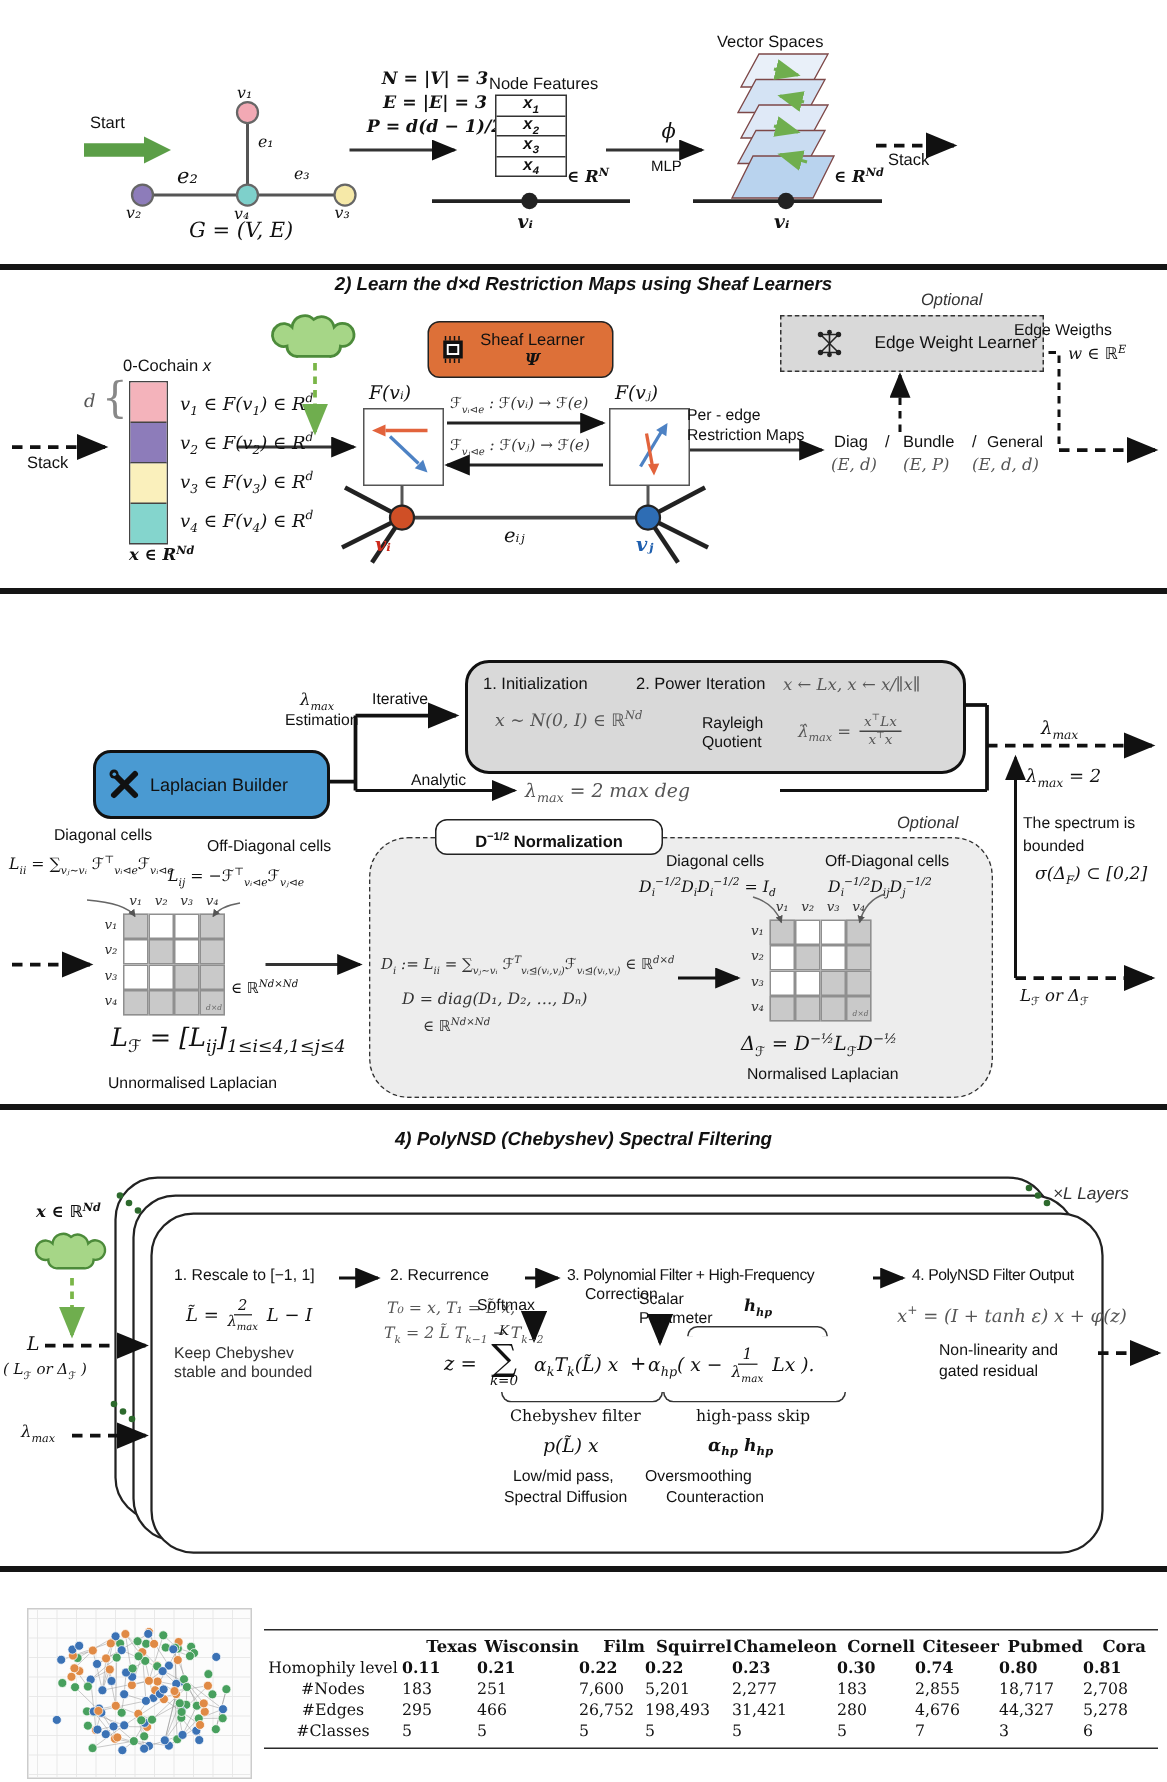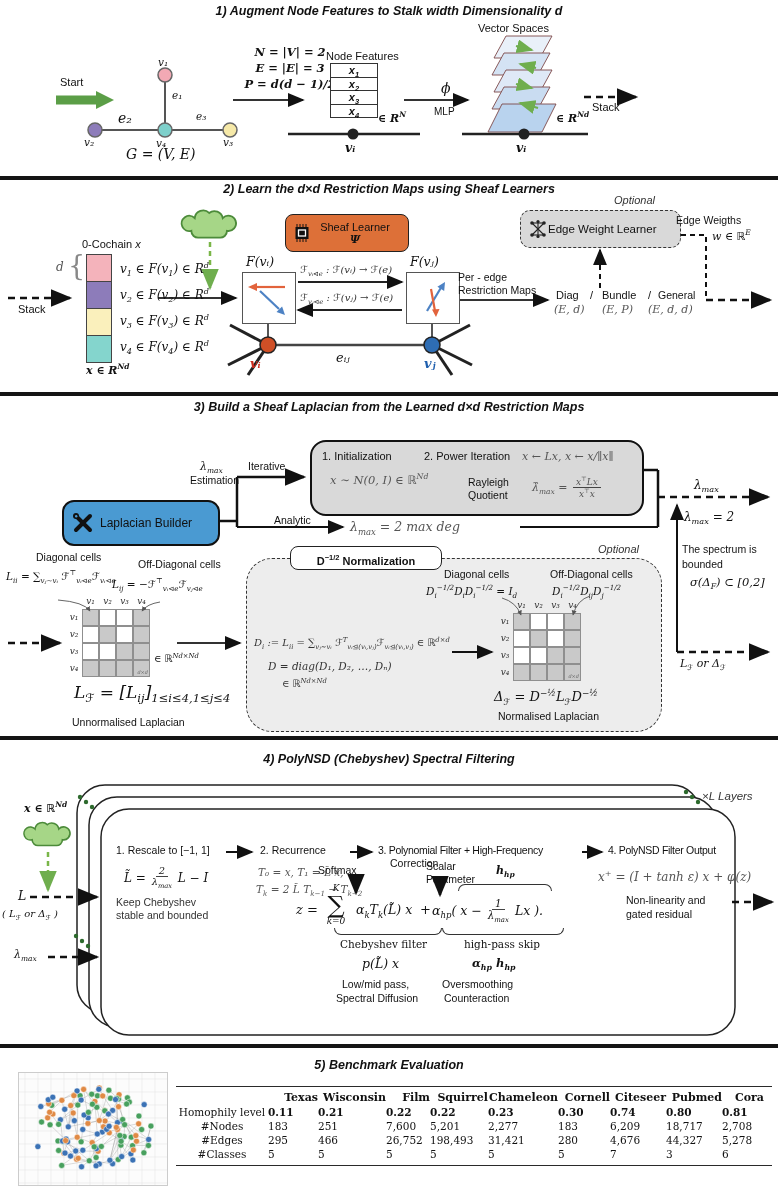--- a/index.html
+++ b/index.html
@@ -13,34 +13,34 @@
   .it{font-style:italic;color:#333}
   .m{font-family:"DejaVu Serif","DejaVu Sans",serif;font-style:italic;font-size:12px}
   .mb{font-family:"DejaVu Serif","DejaVu Sans",serif;font-style:italic;font-weight:bold}
   .mu{font-family:"DejaVu Serif","DejaVu Sans",serif;font-style:normal}
   .g{color:#555}
   sub,sup{font-size:68%}
   .rule{position:absolute;left:0;width:778px;height:3.5px;background:#151515}
   .frac{display:inline-flex;flex-direction:column;align-items:center;vertical-align:middle;font-size:82%;line-height:1.05;margin:0 2px}
   .frac>span:first-child{border-bottom:1px solid #444;padding:0 3px}
   .ftable{width:46px;border:1.3px solid #333;background:#fff}
-  .frow{height:12.5px;line-height:12.5px;text-align:center;font-family:Liberation Sans, sans-serif;
+  .frow{height:12.5px;line-height:12.5px;text-align:center;font-family:Liberation Mono, monospace;
         font-weight:bold;font-style:italic;font-size:11px;border-bottom:1.3px solid #333}
   .frow:last-child{border-bottom:none}
   .counts{width:108px;text-align:center}
   .counts div{font-family:"DejaVu Serif",serif;font-weight:bold;font-style:italic;font-size:11.5px;line-height:16px}
   .vstack{border:1.5px solid #444;width:24px}
   .vstack div{height:26px;border-bottom:1.5px solid #444}
   .vstack div:last-child{border-bottom:none}
   .brace{font-family:"DejaVu Serif",serif;font-size:27px;color:#888;transform:scaleY(1.05)}
   .fbox{position:absolute;width:52px;height:50px;background:#fff;border:1.6px solid #555}
   .slbox{position:absolute;left:285px;top:214px;width:106px;height:36px;background:#dd7038;border:1.6px solid #222;
          border-radius:8px;display:flex;flex-direction:column;align-items:center;justify-content:center;padding-left:16px}
   .ewlbox{position:absolute;left:520px;top:210px;width:152px;height:36px;background:#d9d9d9;border:1.6px dashed #333;
-          border-radius:10px;display:flex;align-items:center;gap:0;padding-left:7px}
+          border-radius:0;display:flex;align-items:center;gap:20px;padding-left:22px}
   .lapbox{position:absolute;left:62px;top:500px;width:146px;height:42px;background:#4a9ad2;border:2px solid #111;
           border-radius:12px;display:flex;align-items:center;gap:6px;padding-left:8px}
   .graybox{position:absolute;left:310px;top:440px;width:330px;height:72px;background:#d9d9d9;border:2px solid #111;border-radius:16px}
   .normbox{position:absolute;left:246px;top:558px;width:414px;height:172px;background:#ededed;border:1.6px dashed #333;border-radius:26px}
   .normtitle{position:absolute;left:290px;top:546px;width:150px;height:22px;background:#fff;border:1.8px solid #222;
              border-radius:8px;text-align:center;line-height:22px;font-weight:bold;font-size:11px}
   .matrix{position:absolute;display:grid;grid-template-columns:16px repeat(4,17px);grid-template-rows:13px repeat(4,17px)}
   .mh{font-family:"DejaVu Serif",serif;font-style:italic;font-size:9px;color:#333;text-align:center}
   .ml{line-height:17px}
   .mc{border:0.5px solid #8f8f8f;background:#fff;position:relative}
@@ -190,32 +190,31 @@
     <line x1="226" y1="852" x2="252" y2="852" marker-end="url(#ma)"></line>
     <line x1="350" y1="852" x2="372" y2="852" marker-end="url(#ma)"></line>
     <line x1="582" y1="852" x2="602" y2="852" marker-end="url(#ma)"></line>
   </g>
   <line x1="356" y1="878" x2="356" y2="893" stroke="#111" stroke-width="2.5" marker-end="url(#ma)"></line>
   <line x1="440" y1="882" x2="440" y2="895" stroke="#111" stroke-width="2.5" marker-end="url(#ma)"></line>
   <line x1="732" y1="902" x2="772" y2="902" stroke="#111" stroke-width="2.5" stroke-dasharray="7 5" marker-end="url(#ma)"></line>
 </svg>
 
 <div class="panel">
-  <div class="ti" style="top:4px">1) Augment Node Features to Stalk width Dimensionality d</div>
   <div class="abs lb" style="left:60px;top:76px">Start</div>
   <div class="abs m" style="left:158px;top:56px;font-size:10.5px">v₁</div>
   <div class="abs m" style="left:84px;top:136px;font-size:10.5px">v₂</div>
   <div class="abs m" style="left:223px;top:136px;font-size:10.5px">v₃</div>
   <div class="abs m" style="left:156px;top:137px;font-size:10.5px">v₄</div>
   <div class="abs m" style="left:172px;top:89px;font-size:10.5px">e₁</div>
   <div class="abs m" style="left:118px;top:110px;font-size:14px">e₂</div>
   <div class="abs m" style="left:196px;top:110px;font-size:10.5px">e₃</div>
   <div class="abs m" style="left:126px;top:146px;font-size:14px">G = (V, E)</div>
   <div class="abs counts" style="left:236px;top:44px">
-    <div>N = |V| = 2</div>
+    <div>N = |V| = 3</div>
     <div>E = |E| = 3</div>
     <div>P = d(d − 1)/2</div>
   </div>
   <div class="abs lb" style="left:326px;top:50px">Node Features</div>
   <div class="abs ftable" style="left:330px;top:63px">
     <div class="frow">x<sub>1</sub></div>
     <div class="frow">x<sub>2</sub></div>
     <div class="frow">x<sub>3</sub></div>
     <div class="frow">x<sub>4</sub></div>
   </div>
@@ -320,21 +319,20 @@
   <div class="abs lb" style="left:602px;top:289px">Bundle</div>
   <div class="abs lb" style="left:648px;top:289px">/</div>
   <div class="abs lb" style="left:658px;top:289px;font-size:10.5px">General</div>
   <div class="abs m g" style="left:554px;top:303px;font-size:11px">(E, d)</div>
   <div class="abs m g" style="left:602px;top:303px;font-size:11px">(E, P)</div>
   <div class="abs m g" style="left:648px;top:303px;font-size:11px">(E, d, d)</div>
 </div>
 <div class="rule" style="top:392px"></div>
 
 <div class="panel">
-  <div class="ti" style="top:400px">3) Build a Sheaf Laplacian from the Learned d×d Restriction Maps</div>
   <div class="lapbox">
     <svg width="22" height="22">
       <line x1="4" y1="18" x2="18" y2="4" stroke="#111" stroke-width="4" stroke-linecap="round"></line>
       <line x1="4" y1="4" x2="18" y2="18" stroke="#111" stroke-width="4" stroke-linecap="round"></line>
       <circle cx="4" cy="4" r="3" fill="#111"></circle>
           <circle cx="4.2" cy="4.2" r="1.2" fill="#4a9ad2"></circle>
     </svg>
     <span class="lb" style="font-size:12px">Laplacian Builder</span>
   </div>
   <div class="abs m" style="left:200px;top:460px;font-size:11px">λ<sub>max</sub></div>
@@ -486,32 +484,31 @@
         </span> Lx ).</div>
 
   <div class="ub" style="left:334px;top:928px;width:106px"></div>
   <div class="abs mu" style="left:340px;top:938px;font-size:10.5px">Chebyshev filter</div>
   <div class="abs m" style="left:362px;top:956px;font-size:12.5px">p(L̃) x</div>
   <div class="abs lbs" style="left:342px;top:978px">Low/mid pass,</div>
   <div class="abs lbs" style="left:336px;top:992px">Spectral Diffusion</div>
   <div class="ub" style="left:442px;top:928px;width:120px"></div>
   <div class="abs mu" style="left:464px;top:938px;font-size:10.5px">high-pass skip</div>
   <div class="abs mb" style="left:472px;top:956px;font-size:11.5px">α<sub>hp</sub> h<sub>hp</sub></div>
-  <div class="abs lbs" style="left:442px;top:978px">Oversmoothing</div>
+  <div class="abs lbs" style="left:430px;top:978px">Oversmoothing</div>
   <div class="abs lbs" style="left:444px;top:992px">Counteraction</div>
 
   <div class="abs lb" style="left:608px;top:844px;font-size:10.5px;letter-spacing:-0.3px">4.  PolyNSD Filter Output</div>
   <div class="abs m g" style="left:598px;top:868px;font-size:12px">x<sup>+</sup> = (I + tanh ε) x + φ(z)</div>
   <div class="abs lbs" style="left:626px;top:894px">Non-linearity and</div>
   <div class="abs lbs" style="left:626px;top:908px">gated residual</div>
 </div>
 <div class="rule" style="top:1044px"></div>
 
 <div class="panel">
-  <div class="ti" style="top:1058px">5) Benchmark Evaluation</div>
   <svg id="gviz" width="148" height="112">
         <line x1="6" y1="0" x2="6" y2="112" stroke="#e6e6e6" stroke-width="0.6"></line>
         <line x1="19" y1="0" x2="19" y2="112" stroke="#e6e6e6" stroke-width="0.6"></line>
         <line x1="32" y1="0" x2="32" y2="112" stroke="#e6e6e6" stroke-width="0.6"></line>
         <line x1="45" y1="0" x2="45" y2="112" stroke="#e6e6e6" stroke-width="0.6"></line>
         <line x1="58" y1="0" x2="58" y2="112" stroke="#e6e6e6" stroke-width="0.6"></line>
         <line x1="71" y1="0" x2="71" y2="112" stroke="#e6e6e6" stroke-width="0.6"></line>
         <line x1="84" y1="0" x2="84" y2="112" stroke="#e6e6e6" stroke-width="0.6"></line>
         <line x1="97" y1="0" x2="97" y2="112" stroke="#e6e6e6" stroke-width="0.6"></line>
         <line x1="110" y1="0" x2="110" y2="112" stroke="#e6e6e6" stroke-width="0.6"></line>
@@ -773,21 +770,21 @@
         <span class="tv tvb">0.74</span>
         <span class="tv tvb">0.80</span>
         <span class="tv tvb">0.81</span>
         <span class="tl">#Nodes</span>
         <span class="tv">183</span>
         <span class="tv">251</span>
         <span class="tv">7,600</span>
         <span class="tv">5,201</span>
         <span class="tv">2,277</span>
         <span class="tv">183</span>
-        <span class="tv">6,209</span>
+        <span class="tv">2,855</span>
         <span class="tv">18,717</span>
         <span class="tv">2,708</span>
         <span class="tl">#Edges</span>
         <span class="tv">295</span>
         <span class="tv">466</span>
         <span class="tv">26,752</span>
         <span class="tv">198,493</span>
         <span class="tv">31,421</span>
         <span class="tv">280</span>
         <span class="tv">4,676</span>

